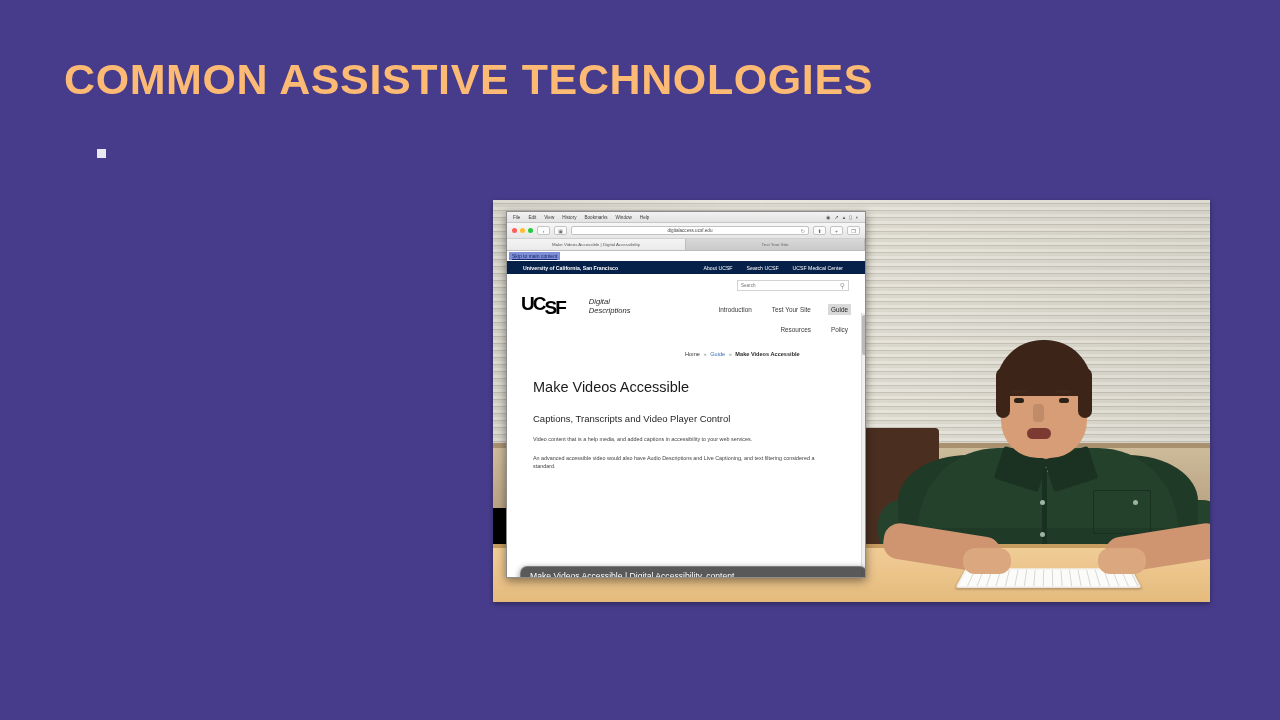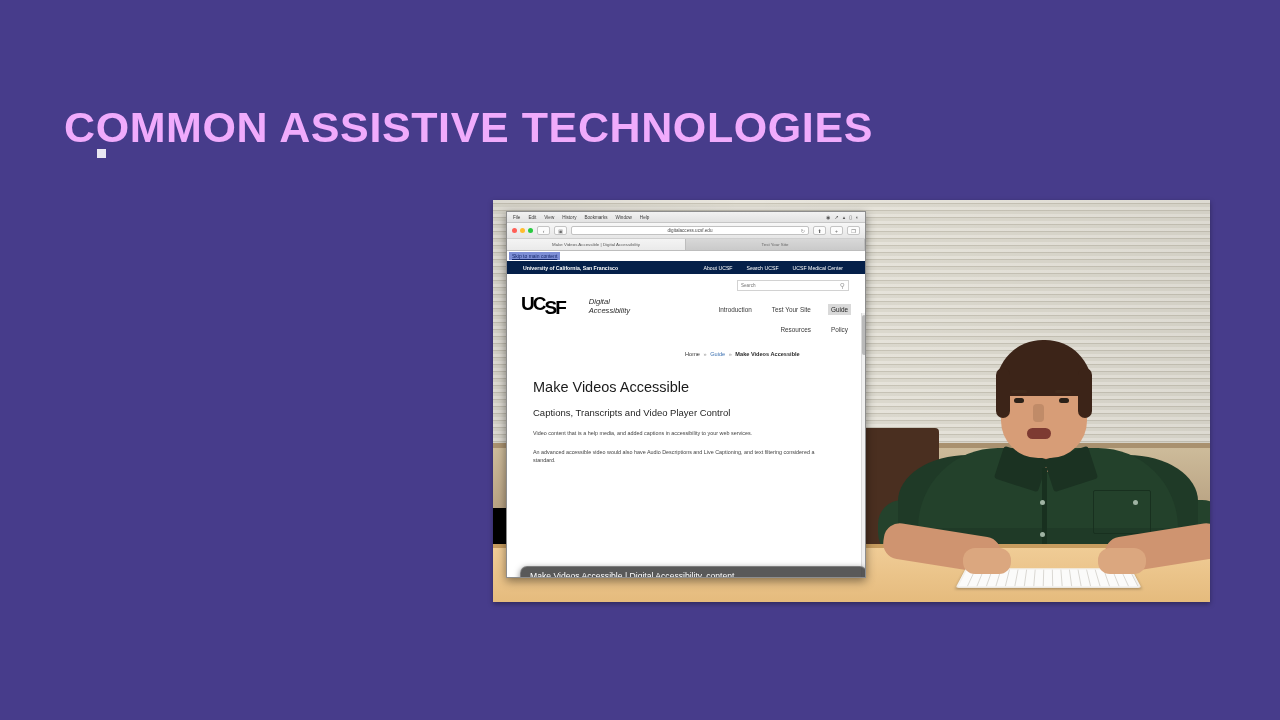--- a/index.html
+++ b/index.html
@@ -6,22 +6,22 @@
   html,body { width:1280px; height:720px; overflow:hidden; }
   body {
     background:#473c8b;
     font-family:"Liberation Sans", sans-serif;
     position:relative;
   }
 
   
   #slide-title {
     position:absolute; left:64px; top:55px;
-    font-size:43px; font-weight:bold; color:#f0abfc;
-    letter-spacing:0.6px; white-space:nowrap;margin-top:48px;
+    font-size:43px; font-weight:bold; color:#fdba74;
+    letter-spacing:0.6px; white-space:nowrap;
   }
   #bullet-list { position:absolute; left:97px; top:147px; }
   .bullet-row { display:flex; align-items:center; gap:19px; }
   .bullet-marker {
     width:9px; height:9px; background:#e9e7f2; flex:0 0 auto;
     position:relative; top:2px;
   }
   .bullet-text { font-size:28px; color:#ffffff; font-weight:normal; letter-spacing:0.2px; }
 
   
@@ -244,21 +244,21 @@
   #breadcrumb {
     position:absolute; left:178px; top:77px;
     font-size:5.6px; color:#2b2b2b; white-space:nowrap; font-weight:bold;
   }
   #breadcrumb .sep { color:#9a9a9a; font-weight:normal; margin:0 2px; }
   #breadcrumb .crumb-link { color:#3a6fb0; font-weight:normal; }
   #breadcrumb .crumb-plain { font-weight:normal; color:#333; }
 
   #content-area { position:absolute; left:26px; top:105px; right:12px; }
   #page-h1 { font-size:14.5px; color:#1b1b1b; font-weight:normal; }
-  #page-h2 { font-size:9.5px; color:#1f1f1f; font-weight:normal; margin-top:12px; line-height:1.3; }
+  #page-h2 { font-size:9.5px; color:#1f1f1f; font-weight:normal; margin-top:18px; line-height:1.3; }
   .body-para {
     font-size:5.4px; color:#444; line-height:1.55; margin-top:10px; max-width:300px;
   }
 
   
   #voiceover-panel {
     position:absolute; left:13px; top:292px; width:347px; height:73px;
     background:rgba(62,62,62,0.86);
     border:1px solid rgba(150,150,150,.6);
     border-radius:7px;
@@ -394,21 +394,21 @@
           <span id="search-icon">⚲</span>
         </div>
       </div>
 
       <div id="brand-row">
         <div id="ucsf-logo">
           <span>UC</span><span class="sf">SF</span>
         </div>
         <div id="brand-sub">
           <div>Digital</div>
-          <div>Accessibility</div>
+          <div>Descriptions</div>
         </div>
       </div>
 
       <div id="nav-block">
         <div id="nav-row1">
           <span class="nav-item">Introduction</span>
           <span class="nav-item">Test Your Site</span>
           <span class="nav-item active">Guide</span>
         </div>
         <div id="nav-row2">

